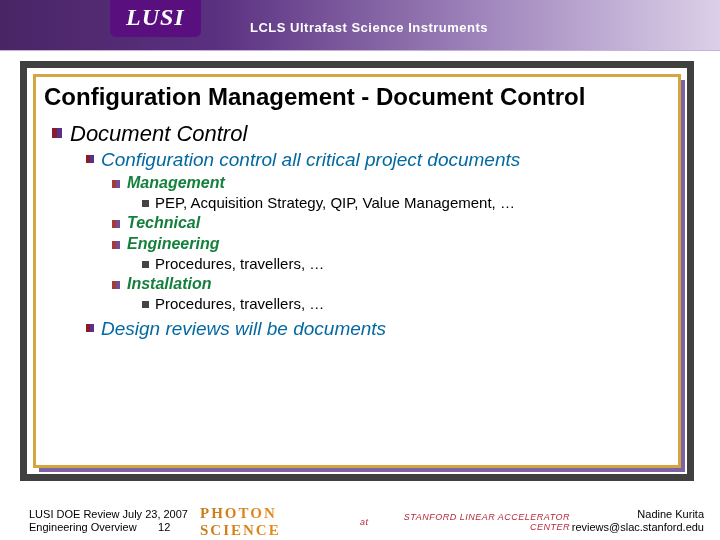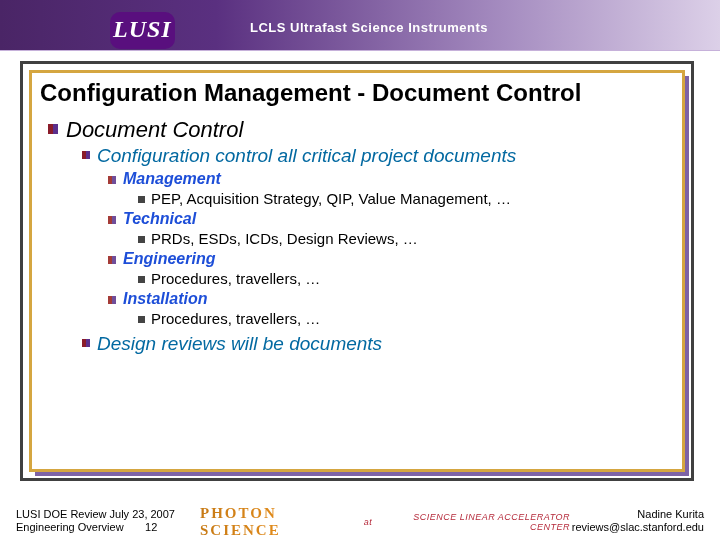--- a/index.html
+++ b/index.html
@@ -4,39 +4,38 @@
 <style>
   * { box-sizing: border-box; margin: 0; padding: 0; }
   body { width: 720px; height: 540px; font-family: Arial, Helvetica, sans-serif; background: #fff; position: relative; }
 
   .header-band {
     height: 50px;
     background: linear-gradient(to right, #4a2566 0%, #5a3080 30%, #a58cc0 70%, #dcd0e8 100%);
     position: relative;
   }
   .lusi-badge {
-    position: absolute; left: 110px; top: 12px;
+    position: absolute; left: 110px; top: 0;
     background: #590f7e;
     color: #fff;
     font: italic bold 24px Georgia, serif;
-    padding: 4px 3px 6px;
+    padding: 4px 16px 6px;
     border-bottom-left-radius: 6px;
     border-bottom-right-radius: 6px;
     letter-spacing: 1px;
-    border-radius: 10px;
   }
   .band-sub {
     position: absolute; left: 250px; top: 20px;
     color: #fff; font: bold 13px Arial;
     letter-spacing: 0.5px;
   }
   .thin-line { height: 1px; background: #c6b1da; }
 
   .slide-body {
-    border: 3px solid #404040;
+    border: 7px solid #404040;
     margin: 10px 26px 0 20px;
     height: 420px;
     background: #fff;
     position: relative;
   }
   .gold-border {
     border: 3px solid #d5a640;
     margin: 6px;
     height: calc(100% - 12px);
     position: relative;
@@ -66,31 +65,31 @@
 
   .l1 .sq { background: linear-gradient(to right, #8a1c2a 45%, #5b2f8c 55%); }
   .l1 .txt { font: italic 22px Arial; color:#000; }
 
   .l2 { margin-left: 34px; }
   .l2 .sq { background: linear-gradient(to right, #8a1c2a 45%, #5b2f8c 55%); }
   .l2 .txt { font: italic 19px Arial; color:#0369a1; }
 
   .l3 { margin-left: 60px; margin-top:3px; }
   .l3 .sq { background: linear-gradient(to right, #a43b37 45%, #704e9a 55%); }
-  .l3 .txt { font: italic bold 16px Arial; color:#1d4ed8; }
+  .l3 .txt { font: italic bold 16px Arial; color:#15803d; }
 
   .l4 { margin-left: 90px; margin-top:1px; }
   .l4 .sq { background: #444; }
   .l4 .txt { font: 15px Arial; color:#000; }
 
   .footer {
     position: absolute; bottom: 6px; left: 0; width: 100%;
     font: 11px Arial; color: #000;
   }
-  .footer-left { position:absolute; left:16px; bottom:0; line-height:1.2; }
+  .footer-left { position:absolute; left:29px; bottom:0; line-height:1.2; }
   .footer-right { position:absolute; right:16px; bottom:0; text-align:right; line-height:1.2; }
   .footer-center {
     position:absolute; left:200px; bottom:0; width:370px; height:24px;
     display:flex; align-items:center; gap:12px;
   }
   .photon {
     font: 15px Georgia, serif; letter-spacing:2px;
     background: linear-gradient(to right, #c77a15, #e08a1a, #c77a15);
     -webkit-background-clip: text; background-clip:text; color: transparent;
     font-weight:bold;
@@ -128,24 +127,20 @@
       </div>
       <div class="bullet-row l4">
         <div class="sq sq-tiny"></div>
         <div class="txt">PEP, Acquisition Strategy, QIP, Value Management, …</div>
       </div>
 
       <div class="bullet-row l3">
         <div class="sq sq-small"></div>
         <div class="txt">Technical</div>
       </div>
-      <div class="bullet-row l4">
-        <div class="sq sq-tiny"></div>
-        <div class="txt">PRDs, ESDs, ICDs, Design Reviews, …</div>
-      </div>
 
       <div class="bullet-row l3">
         <div class="sq sq-small"></div>
         <div class="txt">Engineering</div>
       </div>
       <div class="bullet-row l4">
         <div class="sq sq-tiny"></div>
         <div class="txt">Procedures, travellers, …</div>
       </div>
 
@@ -170,19 +165,19 @@
 <div class="footer">
   <div class="footer-left">
     <span>LUSI DOE Review July 23, 2007</span><br>
     <span>Engineering Overview</span>
     &nbsp;&nbsp;&nbsp;&nbsp;&nbsp;
     <span>12</span>
   </div>
   <div class="footer-center">
     <span class="photon">PHOTON SCIENCE</span>
     <span class="slac">at</span>
-    <span class="slac">SCIENCE LINEAR ACCELERATOR CENTER</span>
+    <span class="slac">STANFORD LINEAR ACCELERATOR CENTER</span>
   </div>
   <div class="footer-right">
     <span>Nadine Kurita</span><br>
     <span>reviews@slac.stanford.edu</span>
   </div>
 </div>
 
 </body></html>

